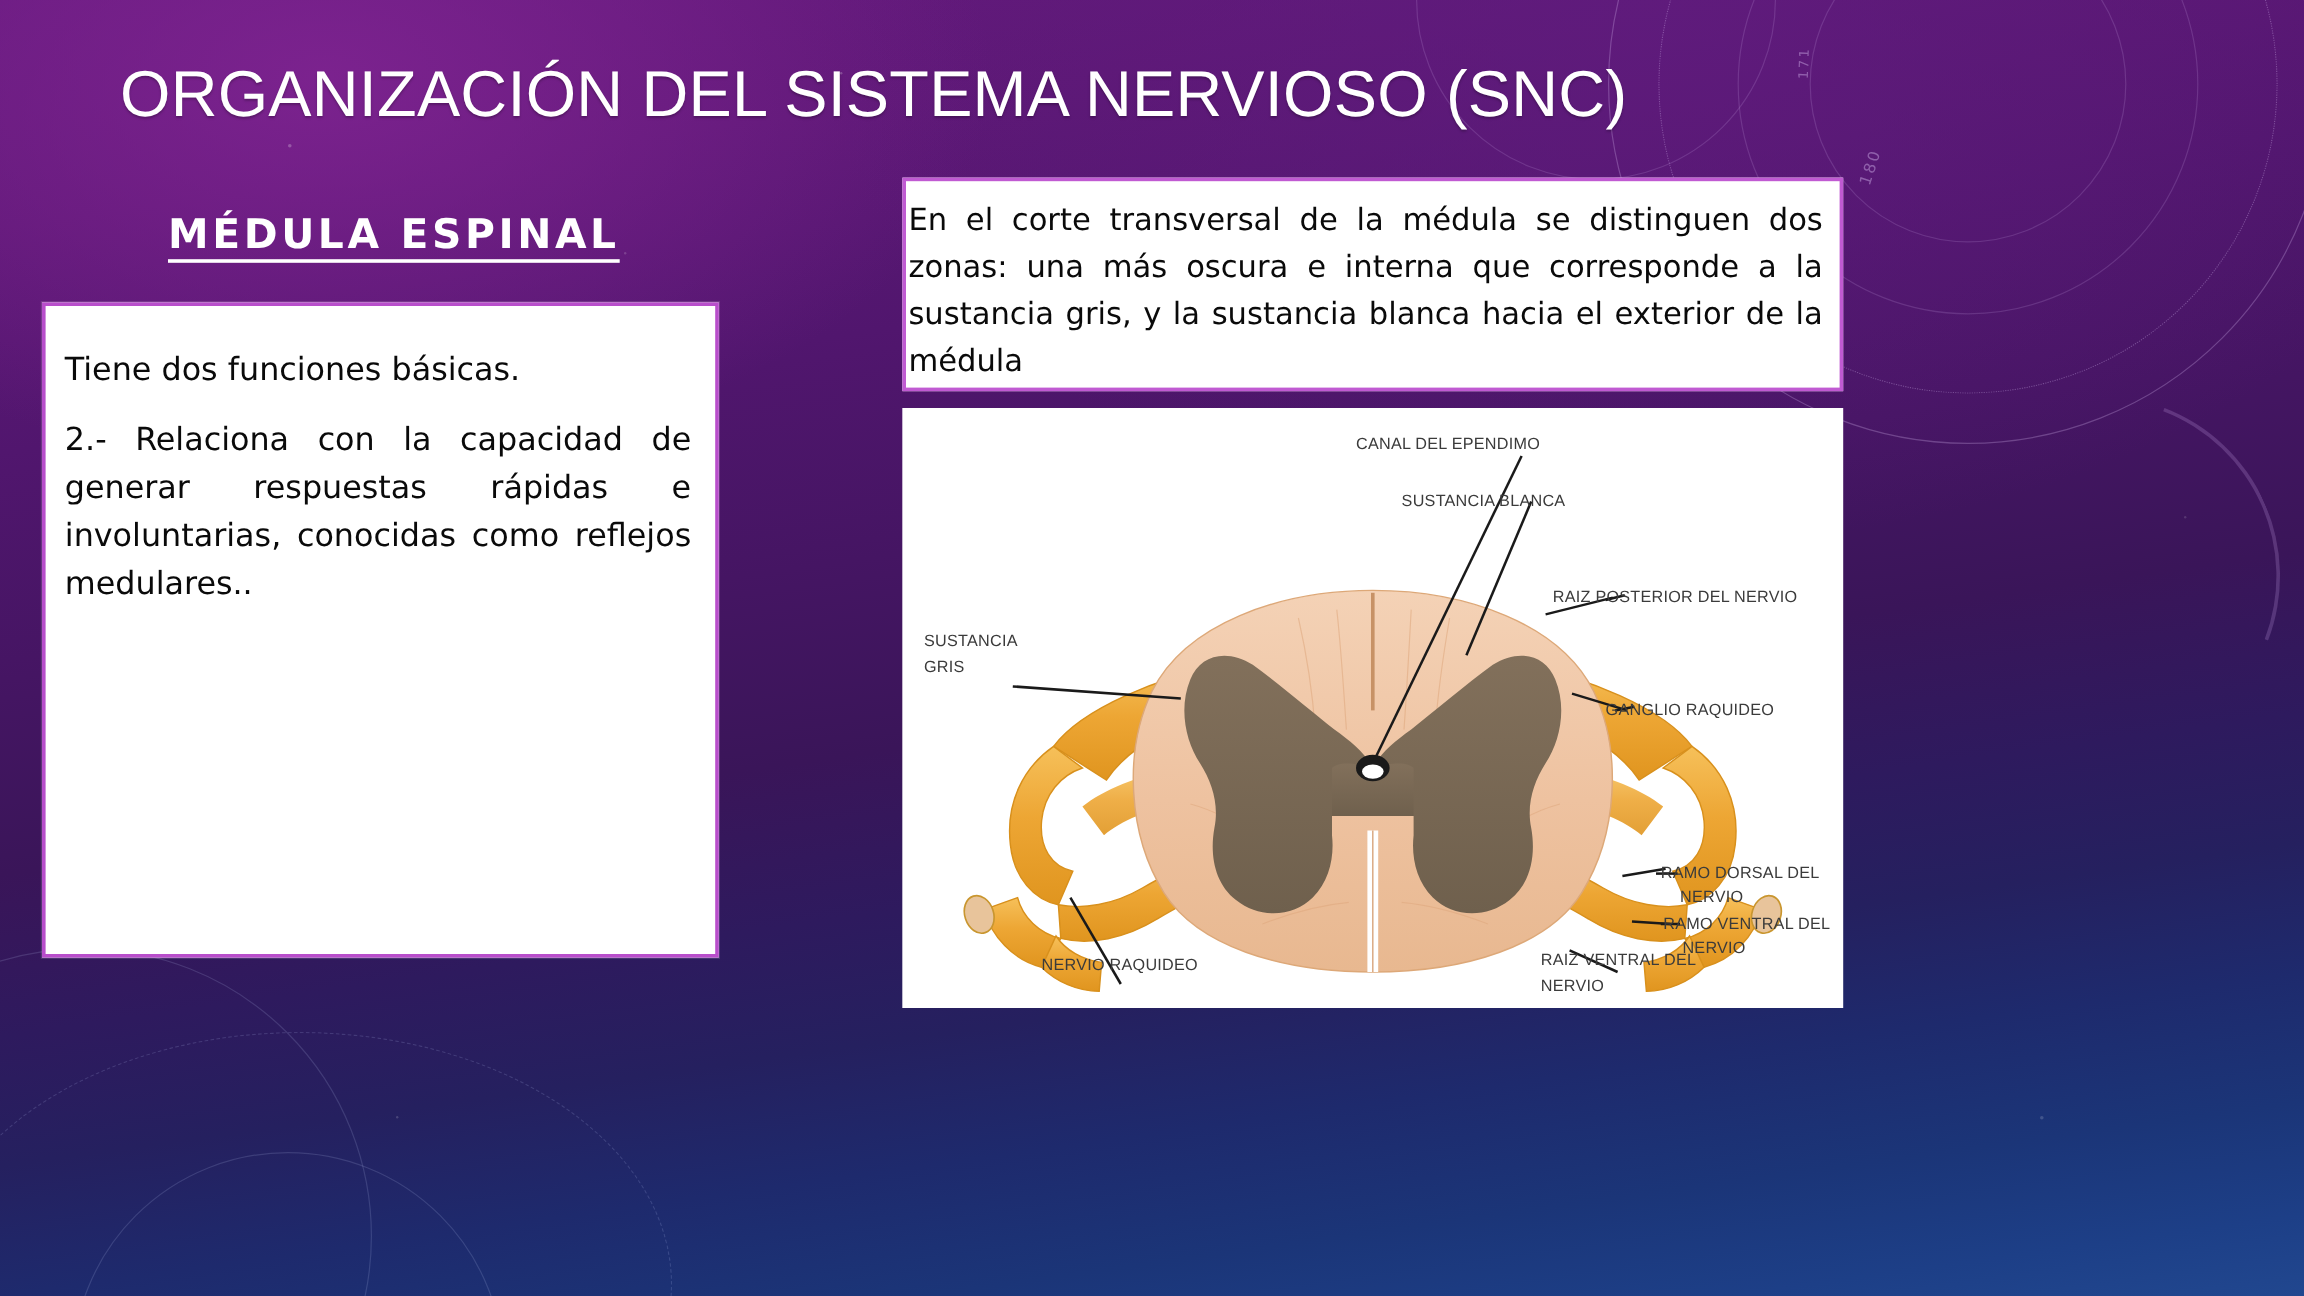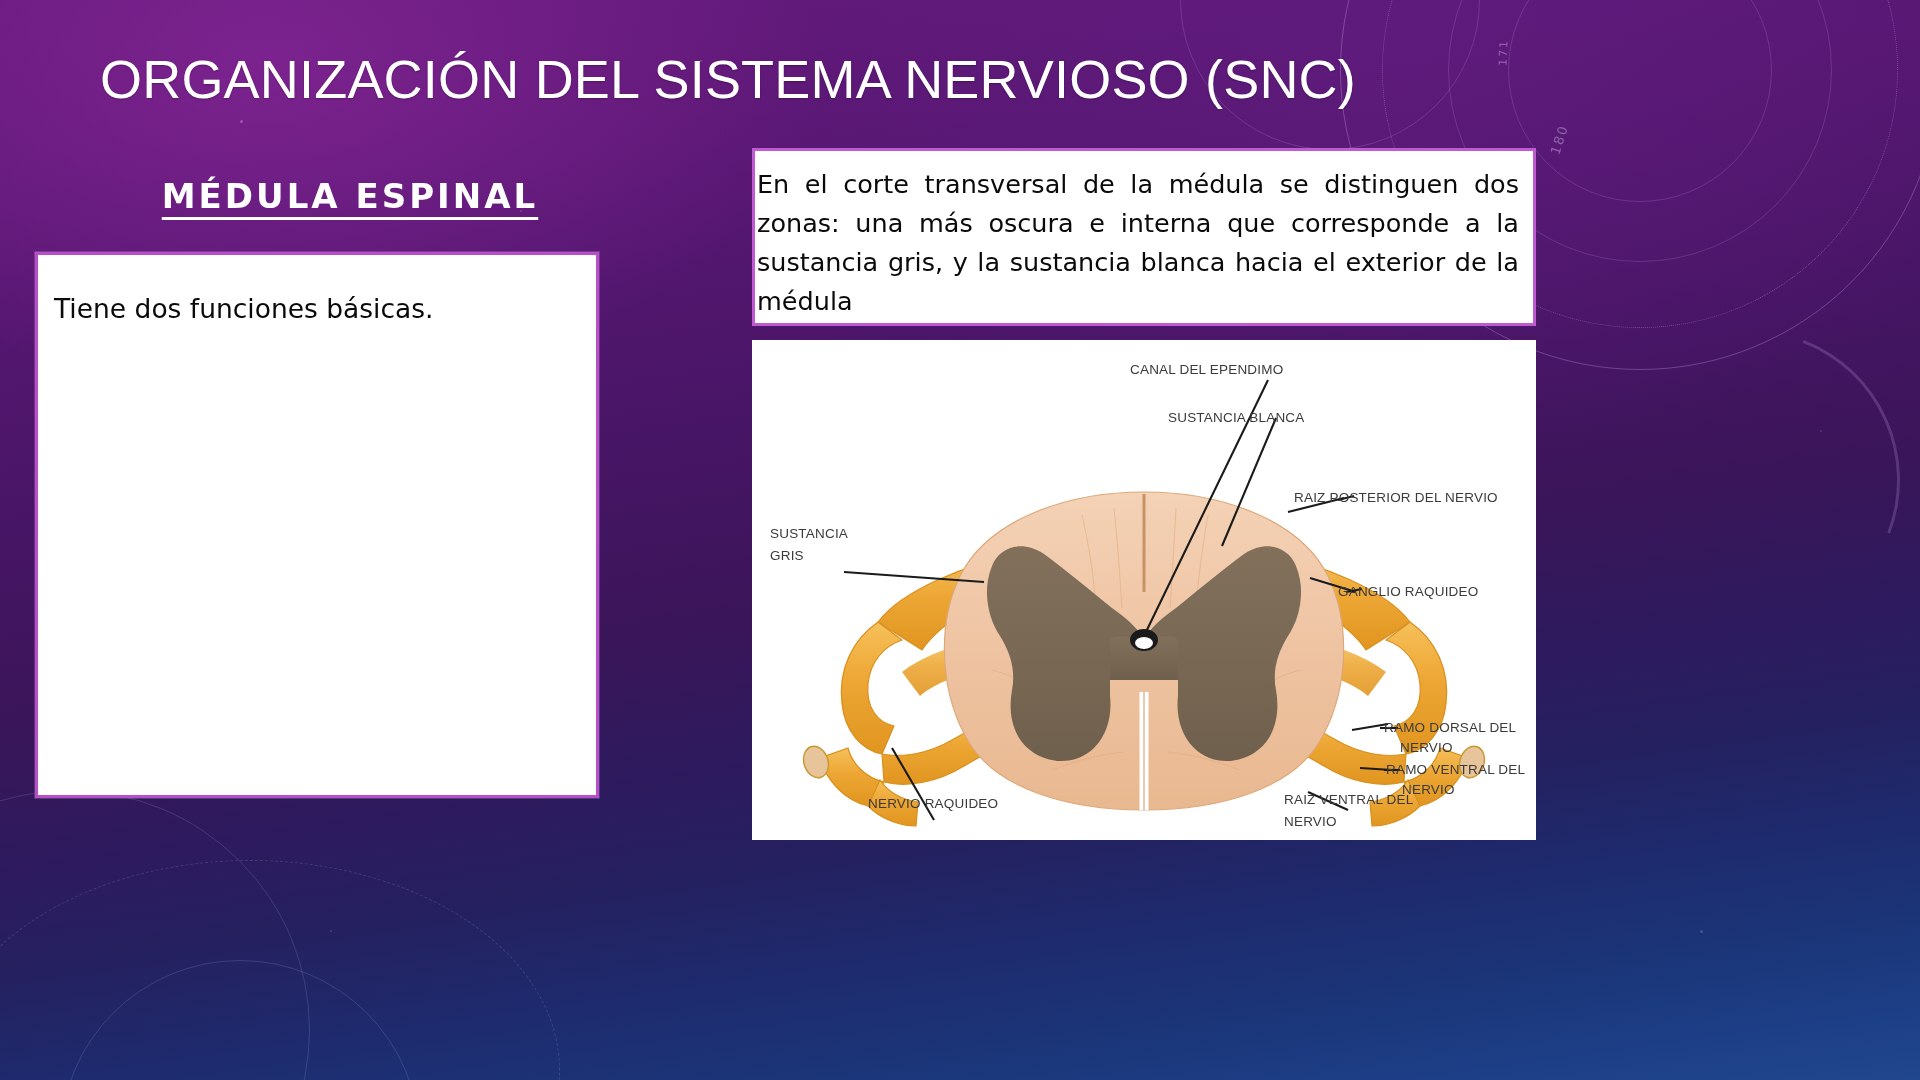--- a/index.html
+++ b/index.html
@@ -54,21 +54,21 @@
     white-space:nowrap;
     text-shadow:0 1px 2px rgba(0,0,0,.25);
   }
 
   
   #subtitle {
     position:absolute; left:140px; top:176px; width:420px;
     color:#ffffff;
     font-family:"DejaVu Sans", sans-serif;
     font-size:34px; font-weight:bold; letter-spacing:3px;
-    text-align:center;
+    text-align:left;
     text-decoration:underline;
     text-underline-offset:9px;
     text-decoration-thickness:3px;
   }
 
   #left-box {
     position:absolute; left:35px; top:252px;
     width:564px; height:546px;
     background:#ffffff;
     border:3px solid #b84ecb;
@@ -140,20 +140,21 @@
   <div class="lcirc" style="left:-170px;top:790px;width:480px;height:480px;"></div>
   <div class="ldash" style="left:-60px;top:860px;width:620px;height:420px;"></div>
   <div class="lcirc" style="left:60px;top:960px;width:360px;height:360px;"></div>
 
   <h1 id="title">ORGANIZACIÓN DEL SISTEMA NERVIOSO (SNC)</h1>
 
   <h2 id="subtitle">MÉDULA ESPINAL</h2>
 
   <div id="left-box">
     <p class="body-p">Tiene dos funciones básicas.</p>
+    <p class="body-p">2.- Relaciona con la capacidad de generar respuestas rápidas e involuntarias, conocidas como reflejos medulares..</p>
   </div>
 
   <div id="right-top-box">
     <p class="body-p">En el corte transversal de la médula se distinguen dos zonas: una más oscura e interna que corresponde a la sustancia gris, y la sustancia blanca hacia el exterior de la médula</p>
   </div>
 
   <div id="figure-box">
     <svg viewBox="0 0 784 500" preserveAspectRatio="xMidYMid meet">
       <defs>
         <linearGradient id="wm" x1="0" y1="0" x2="0" y2="1">

